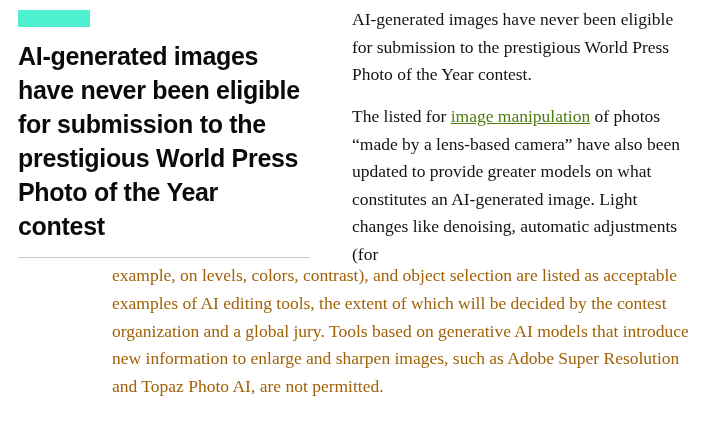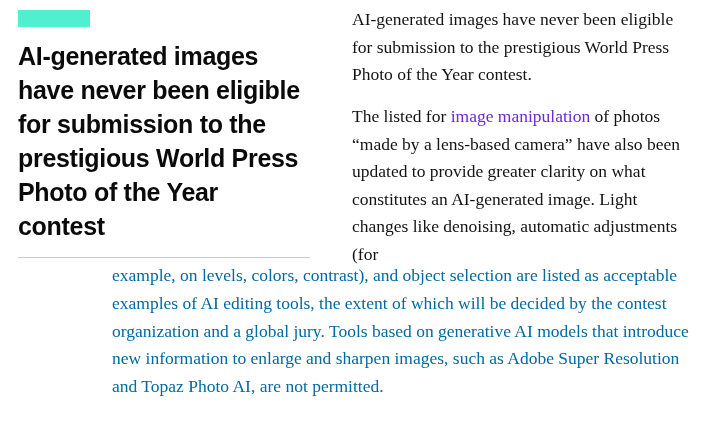--- a/index.html
+++ b/index.html
@@ -66,39 +66,40 @@
   .full-col {
     position: absolute;
     left: 112px;
     top: 262px;
     width: 578px;
   }
   .full-col p {
     margin: 0;
     font-size: 17.5px;
     line-height: 1.59;
-    color: #0369a1;
+    color: #a16207;
   }
   .link {
-    color: #6d28d9;
+    text-decoration: underline;
+    color: #4d7c0f;
     cursor: pointer;
   }
 </style>
 </head>
 <body>
 
 <div class="page">
 
   <div class="left-col">
     <div class="accent-bar"></div>
     <h1 class="headline">AI-generated images have never been eligible for submission to the prestigious World Press Photo of the Year contest</h1>
   </div>
 
   <div class="right-col">
     <p>AI-generated images have never been eligible for submission to the prestigious World Press Photo of the Year contest.</p>
-    <p><span>The listed for </span><a class="link">image manipulation</a><span> of photos “made by a lens-based camera” have also been updated to provide greater clarity on what constitutes an AI-generated image. Light changes like denoising, automatic adjustments (for</span></p>
+    <p><span>The listed for </span><a class="link">image manipulation</a><span> of photos “made by a lens-based camera” have also been updated to provide greater models on what constitutes an AI-generated image. Light changes like denoising, automatic adjustments (for</span></p>
   </div>
 
   <div class="full-col">
     <p>example, on levels, colors, contrast), and object selection are listed as acceptable examples of AI editing tools, the extent of which will be decided by the contest organization and a global jury. Tools based on generative AI models that introduce new information to enlarge and sharpen images, such as Adobe Super Resolution and Topaz Photo AI, are not permitted.</p>
   </div>
 
 </div>
 
 </body></html>

